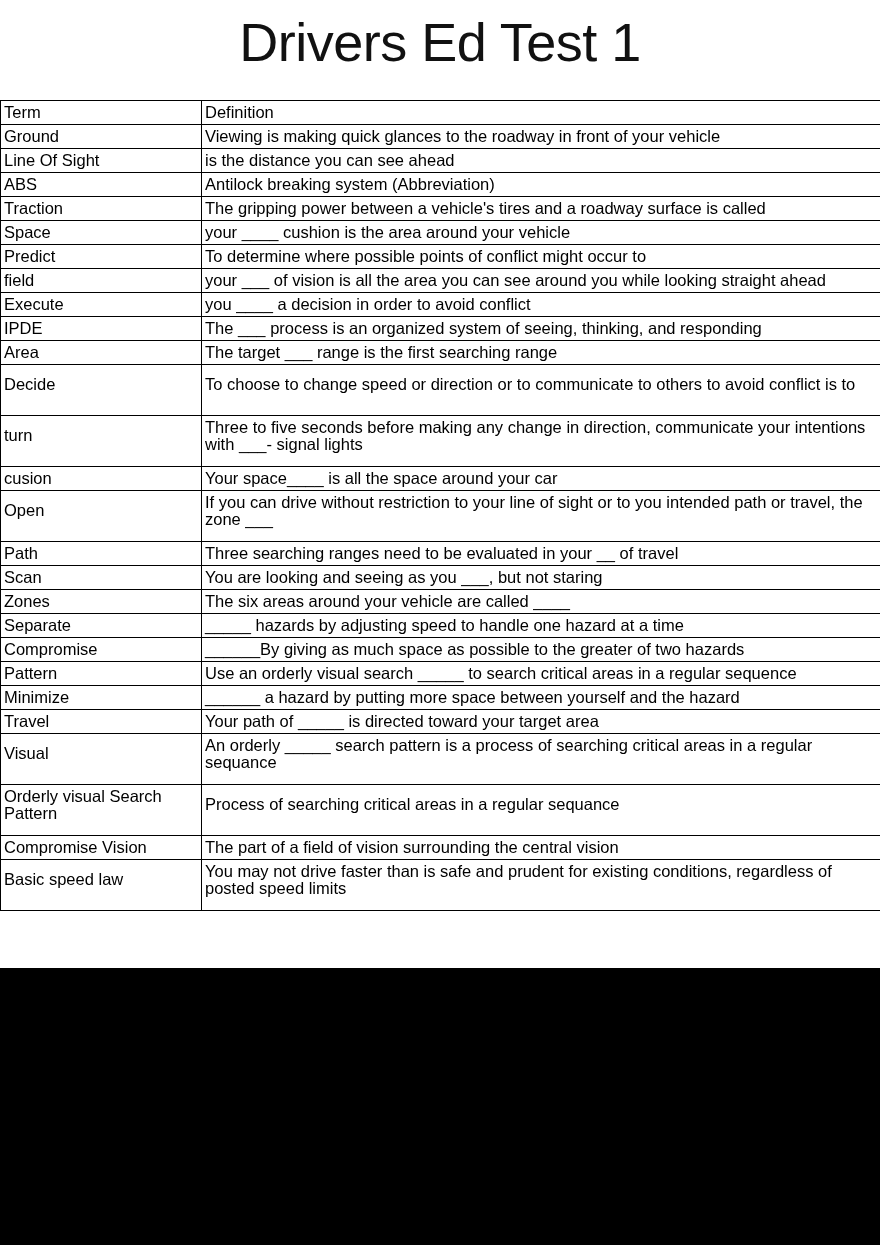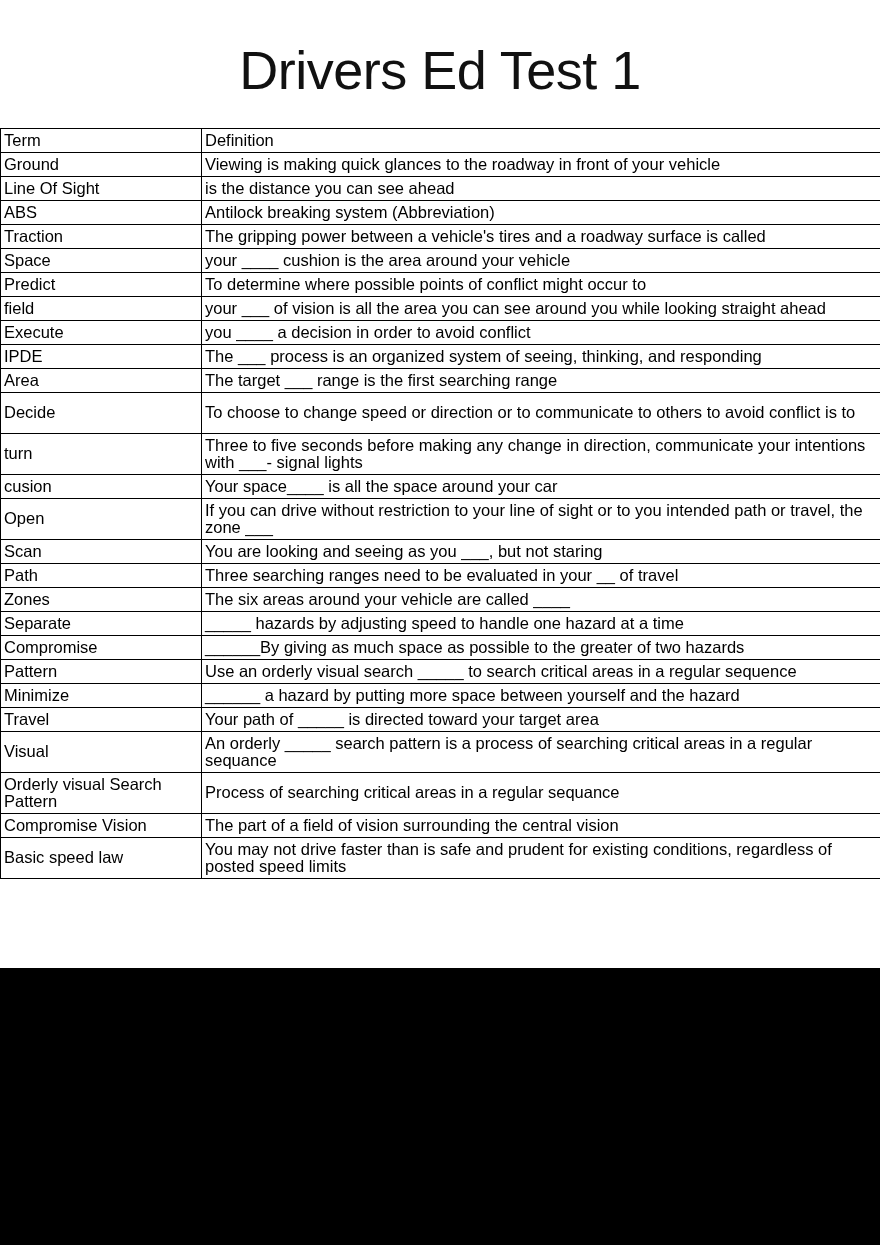--- a/index.html
+++ b/index.html
@@ -15,21 +15,20 @@
       font-family: "Liberation Sans", "DejaVu Sans", sans-serif;
       color: #000;
     }
     .page {
       position: absolute;
       left: 0;
       top: 0;
       width: 880px;
       height: 968px;
       background: #ffffff;
-      margin-top: 28px;
     }
     .title {
       position: absolute;
       left: 0;
       top: 10px;
       width: 880px;
       text-align: center;
       font-size: 54px;
       font-weight: 300;
       line-height: 64px;
@@ -51,21 +50,21 @@
     table.terms td {
       border: 1.3px solid #000;
       padding: 2px 3px 2px 3px;
       vertical-align: middle;
       height: 19px;
       overflow: hidden;
     }
     table.terms tr.tall td {
       height: 36px;
       padding-top: 2px;
-      padding-bottom: 2px;
+      padding-bottom: 12px;
     }
     .footer-black {
       position: absolute;
       left: 0;
       top: 968px;
       width: 880px;
       height: 277px;
       background: #000000;
     }
   </style>
@@ -135,26 +134,26 @@
       </tr>
       <tr>
         <td>cusion</td>
         <td>Your space____ is all the space around your car</td>
       </tr>
       <tr class="tall">
         <td>Open</td>
         <td>If you can drive without restriction to your line of sight or to you intended path or travel, the zone ___</td>
       </tr>
       <tr>
+        <td>Path</td>
+        <td>Three searching ranges need to be evaluated in your __ of travel</td>
+      </tr>
+      <tr>
         <td>Scan</td>
         <td>You are looking and seeing as you ___, but not staring</td>
-      </tr>
-      <tr>
-        <td>Path</td>
-        <td>Three searching ranges need to be evaluated in your __ of travel</td>
       </tr>
       <tr>
         <td>Zones</td>
         <td>The six areas around your vehicle are called ____</td>
       </tr>
       <tr>
         <td>Separate</td>
         <td>_____ hazards by adjusting speed to handle one hazard at a time</td>
       </tr>
       <tr>

